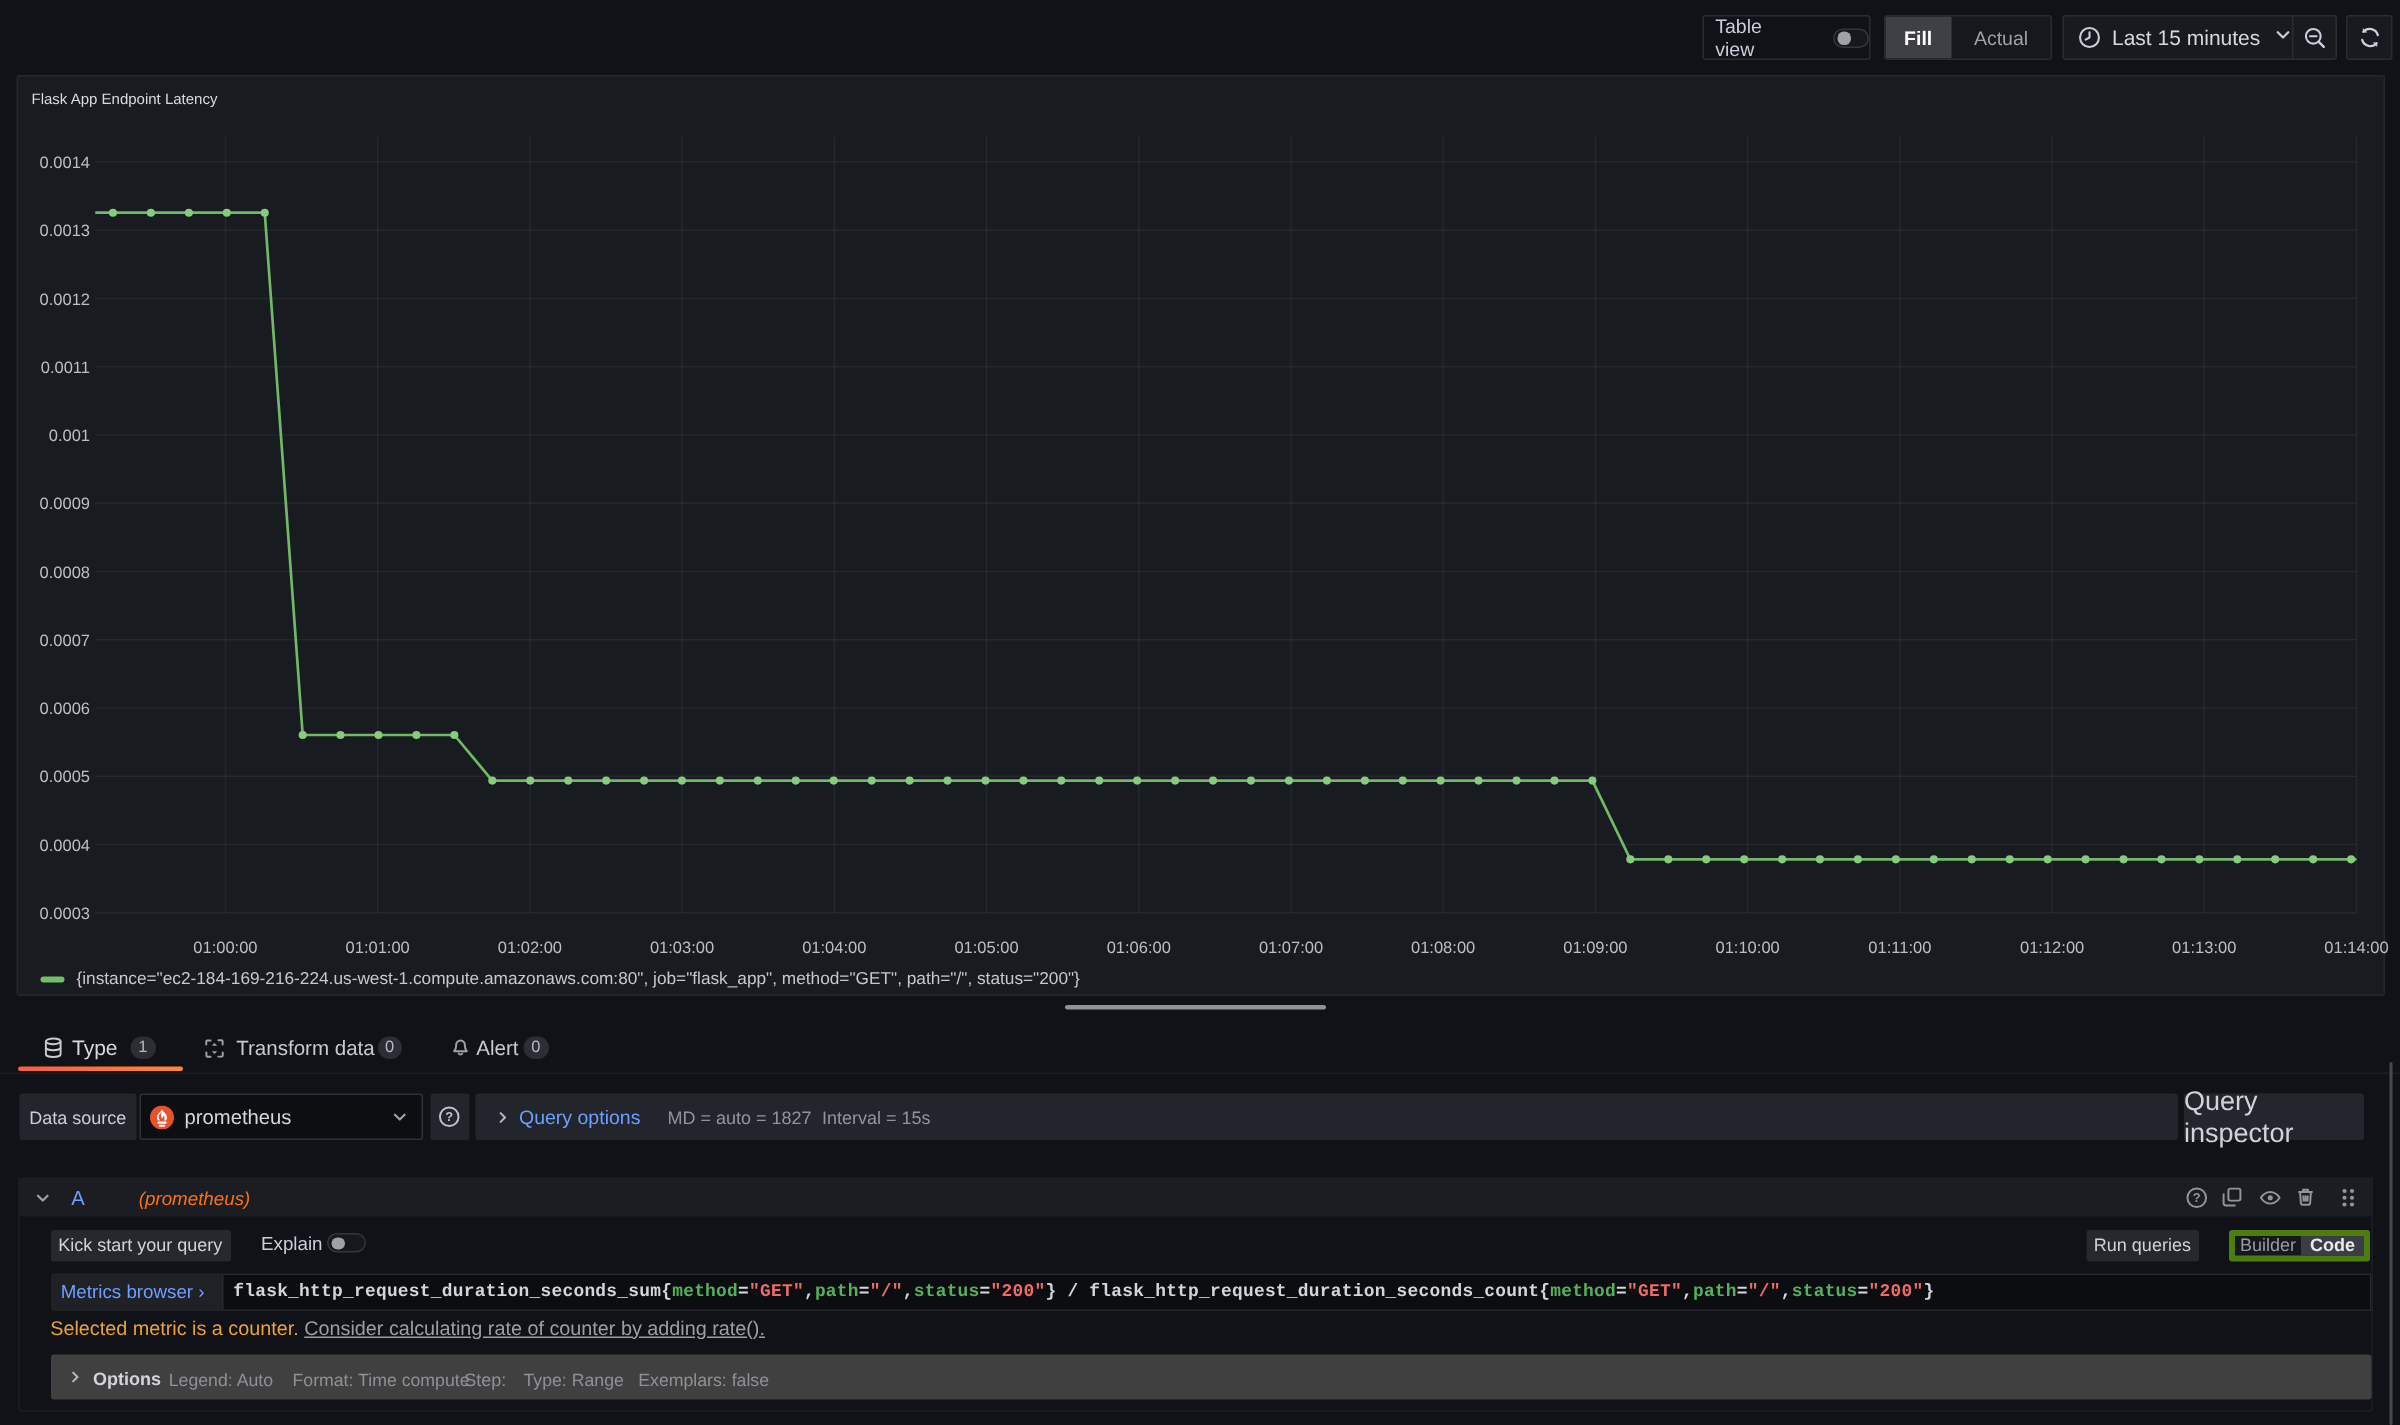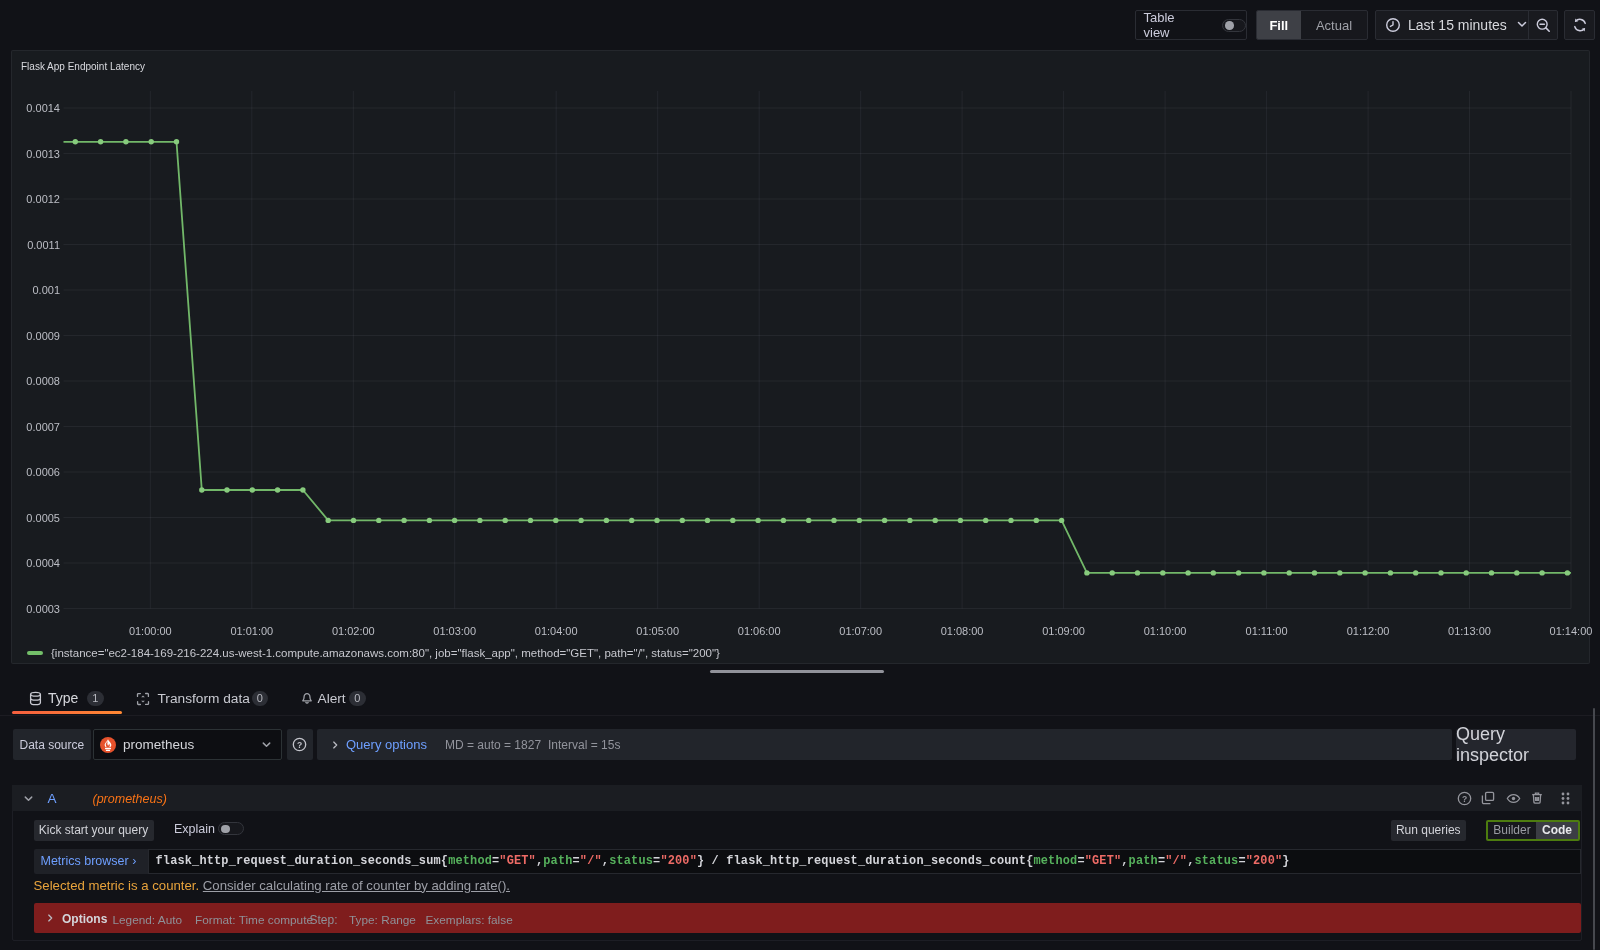--- a/index.html
+++ b/index.html
@@ -295,32 +295,32 @@
 <div style="position:absolute;left:33.5px;top:819.5px;width:120px;height:21px;background:#26282e;border-radius:2px;display:flex;align-items:center;justify-content:center;">
     <span style="font-size:12px;font-weight:500;color:#d2d3d9">Kick start your query</span>
   </div>
 <div style="position:absolute;left:174px;top:822px;font-size:12.5px;color:#ccccdc;">Explain</div>
 <div style="position:absolute;left:218px;top:822px;width:26px;height:13px;background:#17181d;border:1px solid #33353c;border-radius:7px;">
     <span style="position:absolute;left:2px;top:1.5px;width:8.5px;height:8.5px;border-radius:50%;background:#9fa1a8"></span>
   </div>
 <div style="position:absolute;left:1391px;top:819.5px;width:74.5px;height:21px;background:#26282e;border-radius:2px;display:flex;align-items:center;justify-content:center;">
     <span style="font-size:12px;font-weight:500;color:#d2d3d9">Run queries</span>
   </div>
-<div style="position:absolute;left:1486px;top:819.5px;width:94px;height:21px;border:2px solid #4d7c0f;border-radius:2px;background:#17181d;display:flex;align-items:stretch;overflow:hidden;">
+<div style="position:absolute;left:1486px;top:819.5px;width:94px;height:21px;border:4px solid #4d7c0f;border-radius:2px;background:#17181d;display:flex;align-items:stretch;overflow:hidden;">
     <span style="flex:1;color:#9a9ca3;font-size:12px;font-weight:500;display:flex;align-items:center;justify-content:center">Builder</span>
     <span style="width:42px;background:#3b3d44;color:#e8e9ec;font-size:12px;font-weight:700;display:flex;align-items:center;justify-content:center">Code</span>
   </div>
 <div style="position:absolute;left:33.5px;top:848.5px;width:114px;height:25.5px;background:#1f2127;border-radius:2px 0 0 2px;display:flex;align-items:center;padding-left:7px;">
     <span style="font-size:12.5px;font-weight:500;color:#6e9fff">Metrics browser&nbsp;›</span>
   </div>
 <div style="position:absolute;left:147.5px;top:848.5px;width:1433.5px;height:25.5px;background:#0c0d10;border:1px solid #26282e;display:flex;align-items:center;padding-left:7px;">
     <span style="font-family:'Liberation Mono',monospace;font-size:11.9px;font-weight:700;white-space:pre;letter-spacing:0.18px"><span style="color:#d4d5da">flask_http_request_duration_seconds_sum{</span><span style="color:#56b15c">method</span><span style="color:#d4d5da">=</span><span style="color:#ee6b66">"GET"</span><span style="color:#d4d5da">,</span><span style="color:#56b15c">path</span><span style="color:#d4d5da">=</span><span style="color:#ee6b66">"/"</span><span style="color:#d4d5da">,</span><span style="color:#56b15c">status</span><span style="color:#d4d5da">=</span><span style="color:#ee6b66">"200"</span><span style="color:#d4d5da">} / flask_http_request_duration_seconds_count{</span><span style="color:#56b15c">method</span><span style="color:#d4d5da">=</span><span style="color:#ee6b66">"GET"</span><span style="color:#d4d5da">,</span><span style="color:#56b15c">path</span><span style="color:#d4d5da">=</span><span style="color:#ee6b66">"/"</span><span style="color:#d4d5da">,</span><span style="color:#56b15c">status</span><span style="color:#d4d5da">=</span><span style="color:#ee6b66">"200"</span><span style="color:#d4d5da">}</span></span>
   </div>
 <div style="position:absolute;left:33.5px;top:877.5px;font-size:13.2px;"><span style="color:#e8a33c">Selected metric is a counter.</span> <span style="color:#9d9fa7;text-decoration:underline">Consider calculating rate of counter by adding rate().</span></div>
-<div style="position:absolute;left:33.5px;top:903px;width:1547.5px;height:30px;background:#7f1d1d;border-radius:2px;">
+<div style="position:absolute;left:33.5px;top:903px;width:1547.5px;height:30px;background:#404040;border-radius:2px;">
     <span class="ib" style="position:absolute;left:11.5px;top:0;height:30px">
       <svg width="10" height="10" viewBox="0 0 12 12">
         <path d="M4.5 2.5L8 6l-3.5 3.5" fill="none" stroke="#b9bac1" stroke-width="1.6" stroke-linecap="round" stroke-linejoin="round"></path>
       </svg>
     </span>
     <span style="position:absolute;left:28.5px;top:9px;font-size:12px;font-weight:700;color:#d4d5da">Options</span>
     <span style="position:absolute;left:79px;top:9.5px;font-size:11.8px;color:#8f9198">Legend: Auto</span>
     <span style="position:absolute;left:161.5px;top:9.5px;font-size:11.8px;color:#8f9198">Format: Time compute</span>
     <span style="position:absolute;left:276px;top:9.5px;font-size:12px;color:#8f9198">Step:</span>
     <span style="position:absolute;left:315.5px;top:9.5px;font-size:11.8px;color:#8f9198">Type: Range</span>

